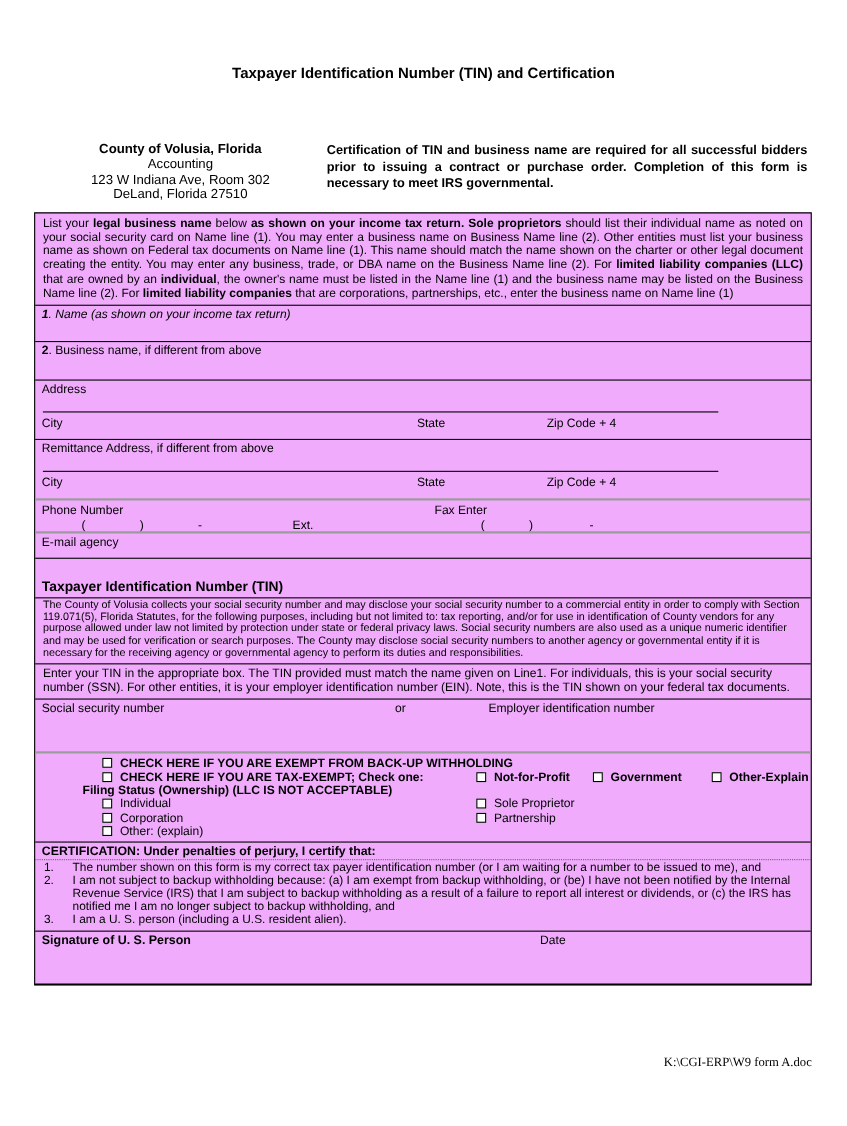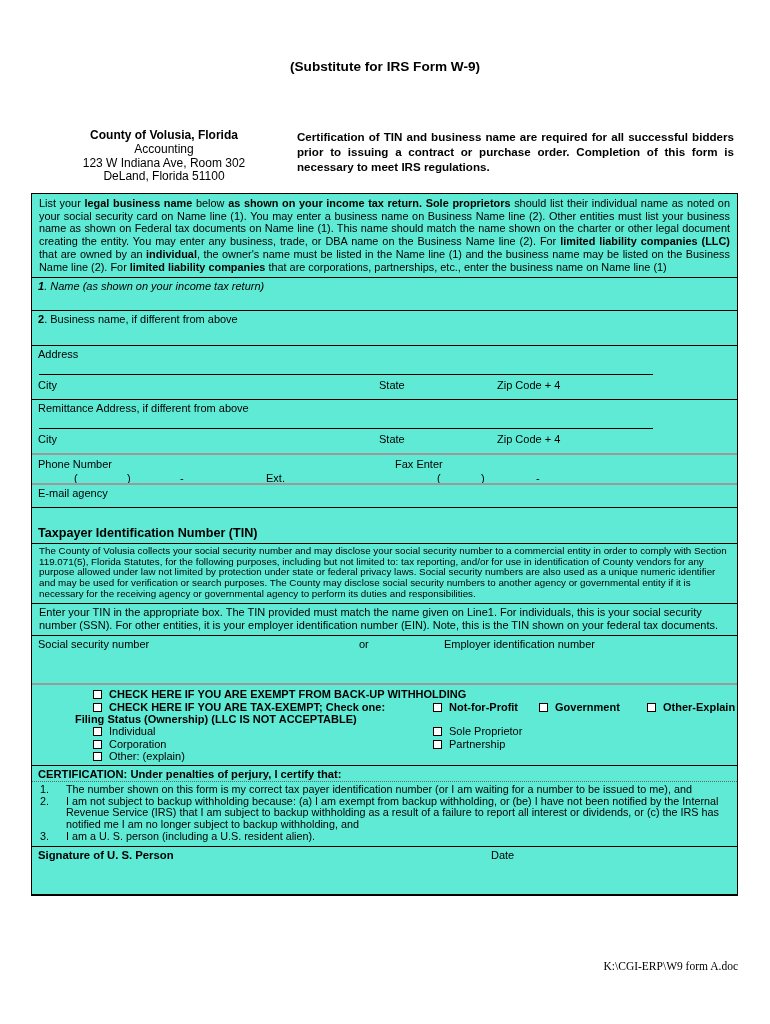--- a/index.html
+++ b/index.html
@@ -21,21 +21,21 @@
   #hdr { position:absolute; top:127px; left:31px; width:707px; height:62px; }
   #agency { position:absolute; left:28px; top:2px; width:210px; text-align:center; font-size:12px; line-height:13.8px; }
   #agency .nm { font-weight:bold; }
   #notice {
     position:absolute; left:266px; top:3px; width:437px;
     font-weight:bold; font-size:11.6px; line-height:14.8px; text-align:justify;
   }
 
   #tbl {
     position:absolute; top:193px; left:31px; width:707px;
-    border:1px solid #000; border-bottom-width:2px; background:#5eead4;
+    border:1px solid #000; border-bottom-width:2px; background:#f0abfc;
   }
   .row { border-top:1px solid #000; padding:2px 6px; position:relative; }
   .row:first-child { border-top:none; }
   .row.gray { border-top:2px solid #9b9b9b; }
   .row.dotted { border-top:1px dotted #666; }
 
   .intro { font-size:10.9px; line-height:12.7px; text-align:justify; padding:3px 7px 4px 7px; }
 
   .fld1 { min-height:33px;font-style:italic; }
   .fld2 { min-height:35px; }
@@ -76,31 +76,31 @@
 
   #footer {
     position:absolute; top:960px; left:0; width:738px; text-align:right;
     font-family:"Liberation Serif","DejaVu Serif",serif; font-size:11.5px;
   }
 </style>
 </head>
 <body>
 
 <div id="title">
-  <div>(Substitute for IRS Form W-9)</div>
+  <div>Taxpayer Identification Number (TIN) and Certification</div>
 </div>
 
 <div id="hdr">
   <div id="agency">
     <div class="nm">County of Volusia, Florida</div>
     <div>Accounting</div>
     <div>123 W Indiana Ave, Room 302</div>
-    <div>DeLand, Florida 51100</div>
-  </div>
-  <div id="notice">Certification of TIN and business name are required for all successful bidders prior to issuing a contract or purchase order.  Completion of this form is necessary to meet IRS regulations.</div>
+    <div>DeLand, Florida 27510</div>
+  </div>
+  <div id="notice">Certification of TIN and business name are required for all successful bidders prior to issuing a contract or purchase order.  Completion of this form is necessary to meet IRS governmental.</div>
 </div>
 
 <div id="tbl">
 
   <div class="row intro"><span>List your </span><span class="b">legal business name</span><span> below </span><span class="b">as shown on your income tax return.  Sole proprietors</span><span> should list their individual name as noted on your social security card on Name line (1).  You may enter a business name on Business Name line (2).  Other entities must list your business name as shown on Federal tax documents on Name line (1).  This name should match the name shown on the charter or other legal document creating the entity.  You may enter any business, trade, or DBA name on the Business Name line (2).  For </span><span class="b">limited liability companies (LLC)</span><span> that are owned by an </span><span class="b">individual</span><span>, the owner's name must be listed in the Name line (1) and the business name may be listed on the Business Name line (2).  For </span><span class="b">limited liability companies</span><span> that are corporations, partnerships, etc., enter the business name on Name line (1)</span></div>
 
   <div class="row fld1">
     <span class="b">1</span><span>.  Name (as shown on your income tax return)</span>
     <div class="fill" style="left:6px; top:16px; width:690px; height:15px;"></div>
   </div>

